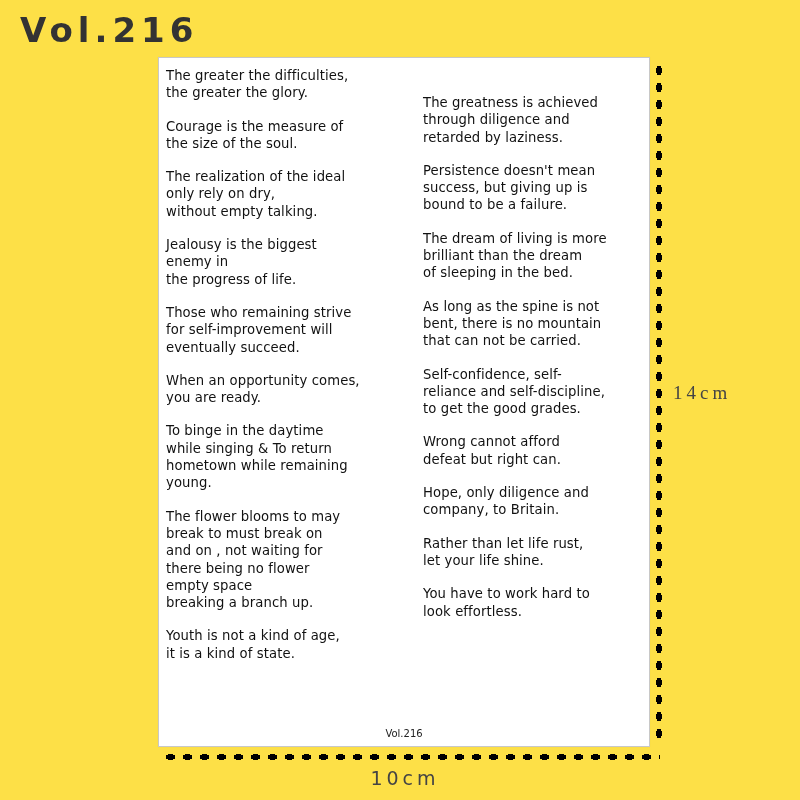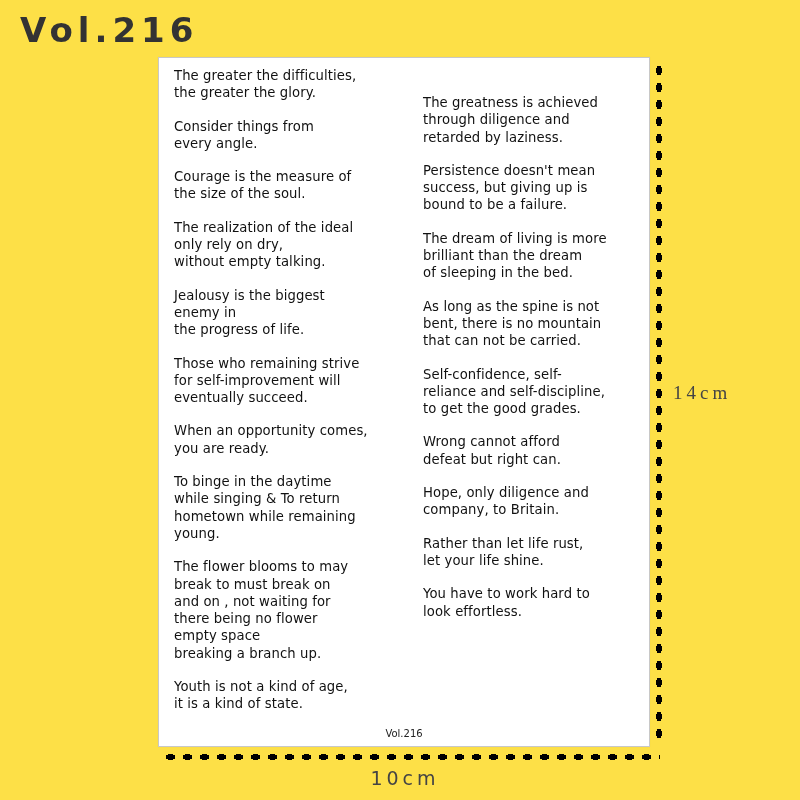--- a/index.html
+++ b/index.html
@@ -33,21 +33,21 @@
       width: 490px;
       height: 688px;
       background: #ffffff;
       border: 1px solid #c8c8c8;
       box-shadow: 0 0 1px rgba(0,0,0,0.05);
     }
     .col {
       position: absolute;
       top: 9px;
     }
-    .col-left { left: 15px; width: 240px; }
+    .col-left { left: 7px; width: 240px; }
     .col-right { left: 264px; width: 230px; margin-top: 27px; }
     .quote {
       margin: 0 0 16px 0;
       font-family: "DejaVu Sans", sans-serif;
       font-size: 13.2px;
       line-height: 17.3px;
       color: #111111;
       white-space: pre-line;
       letter-spacing: 0.1px;
     }
@@ -105,22 +105,20 @@
 </head>
 <body>
 
 <div class="canvas">
   <div class="main-title">Vol.216</div>
 
   <div class="sheet">
     <div class="col col-left">
       <p class="quote">The greater the difficulties,
 the greater the glory.</p>
-      <p class="quote">Consider things from
-every angle.</p>
       <p class="quote">Courage is the measure of
 the size of the soul.</p>
       <p class="quote">The realization of the ideal
 only rely on dry,
 without empty talking.</p>
       <p class="quote">Jealousy is the biggest
 enemy in
 the progress of life.</p>
       <p class="quote">Those who remaining strive
 for self-improvement will

